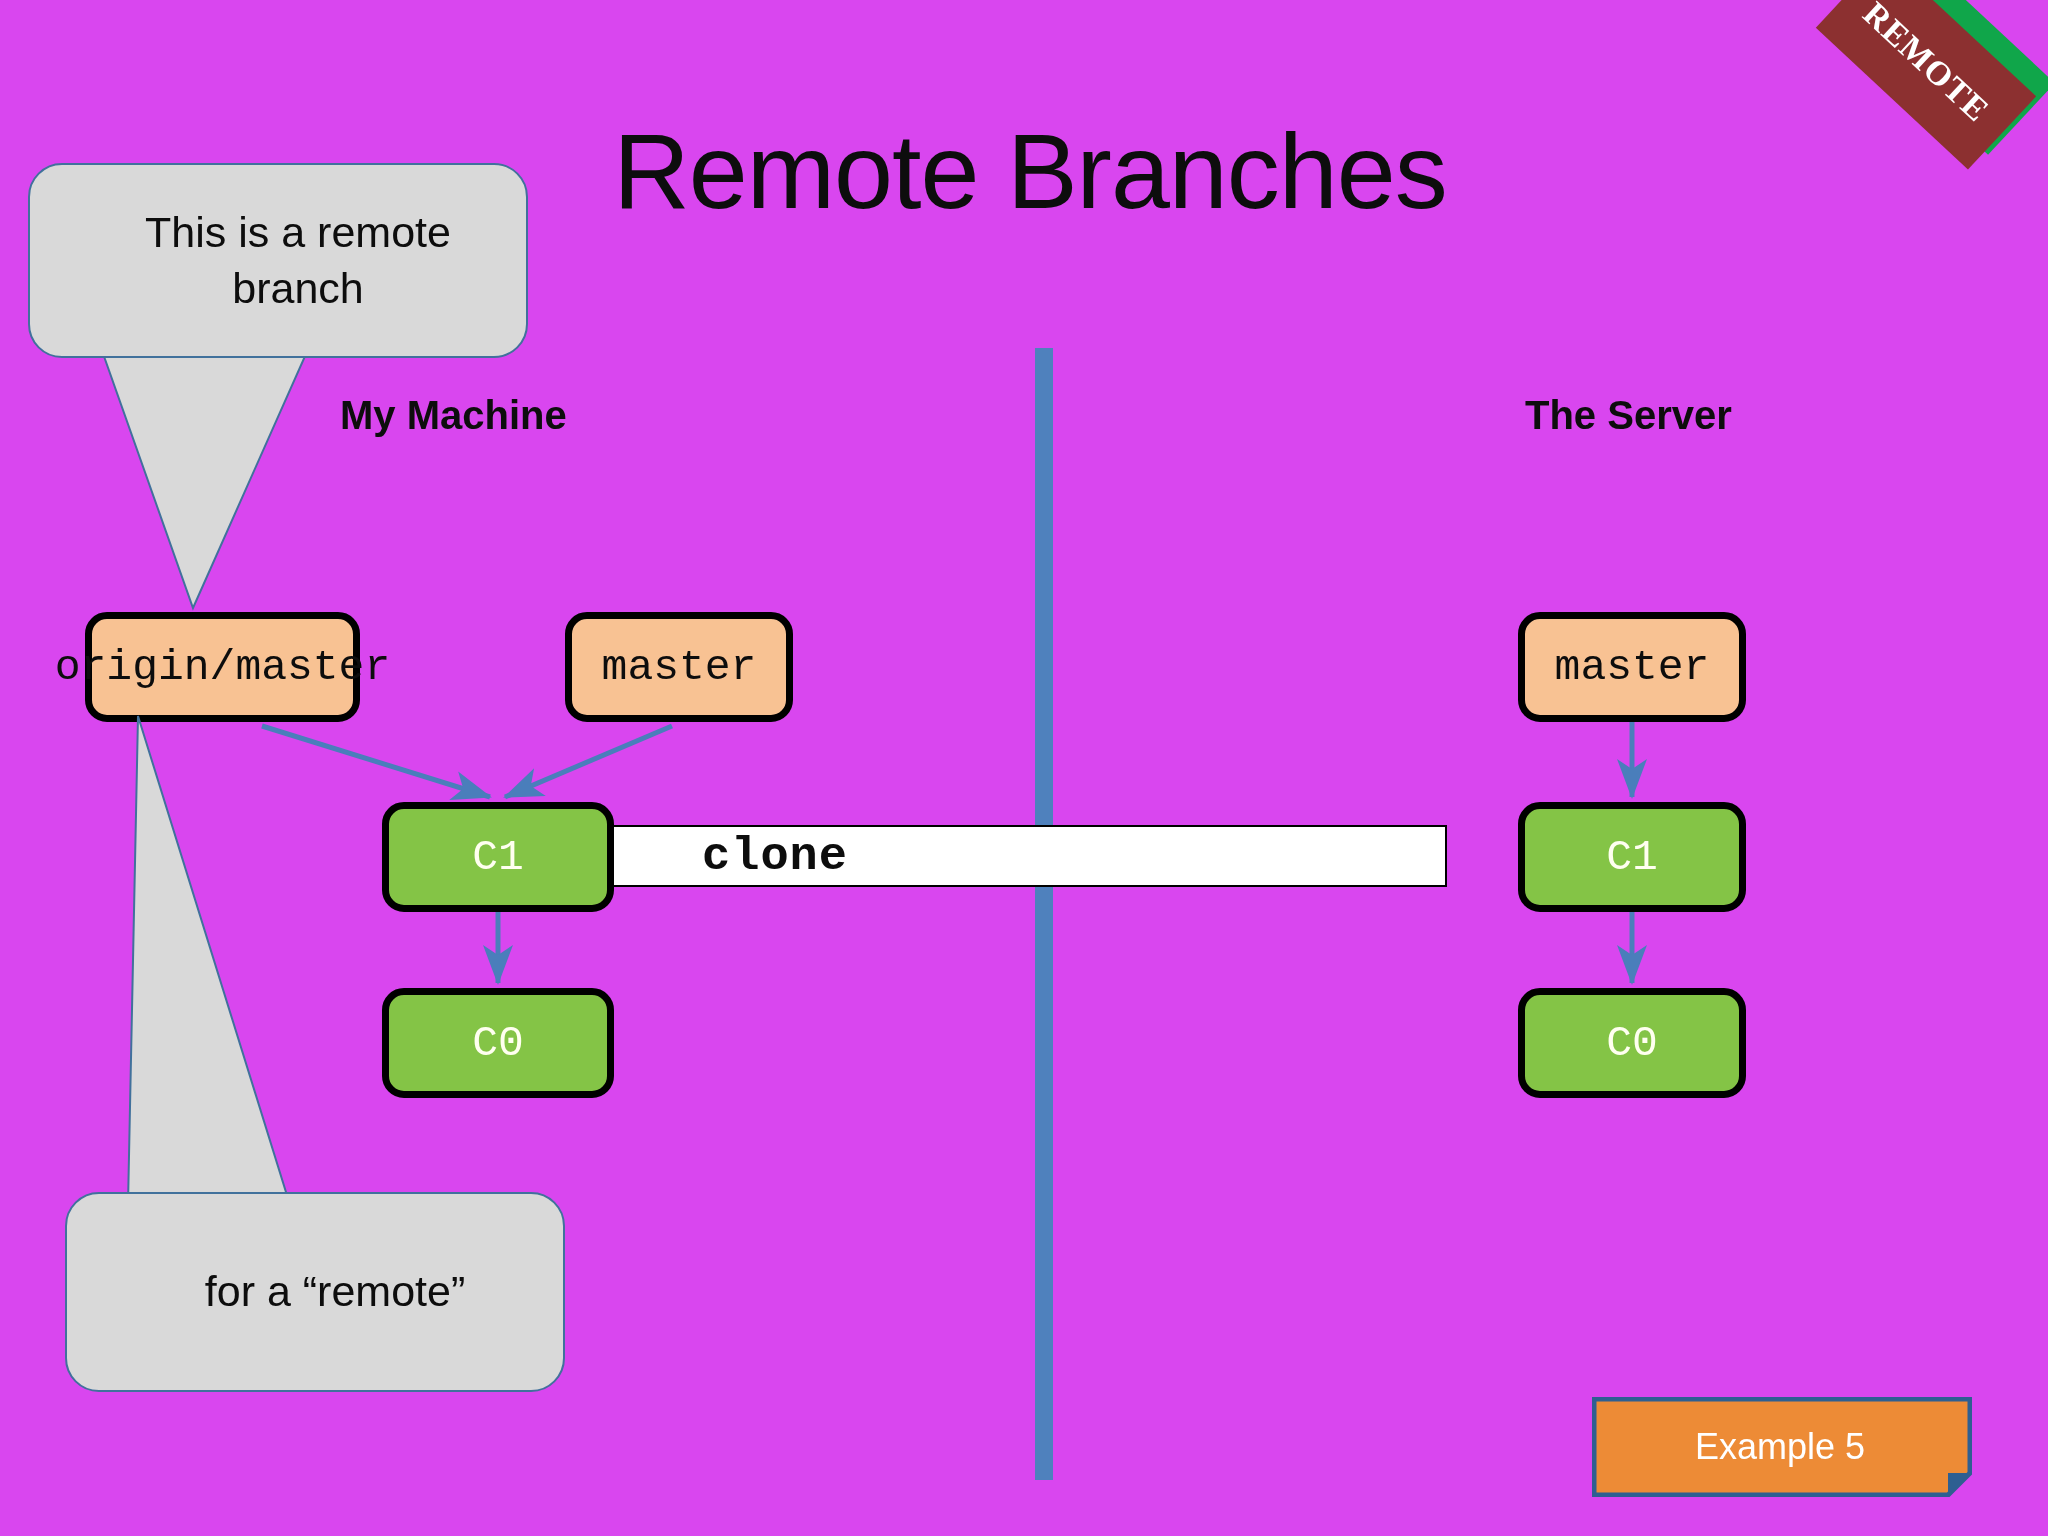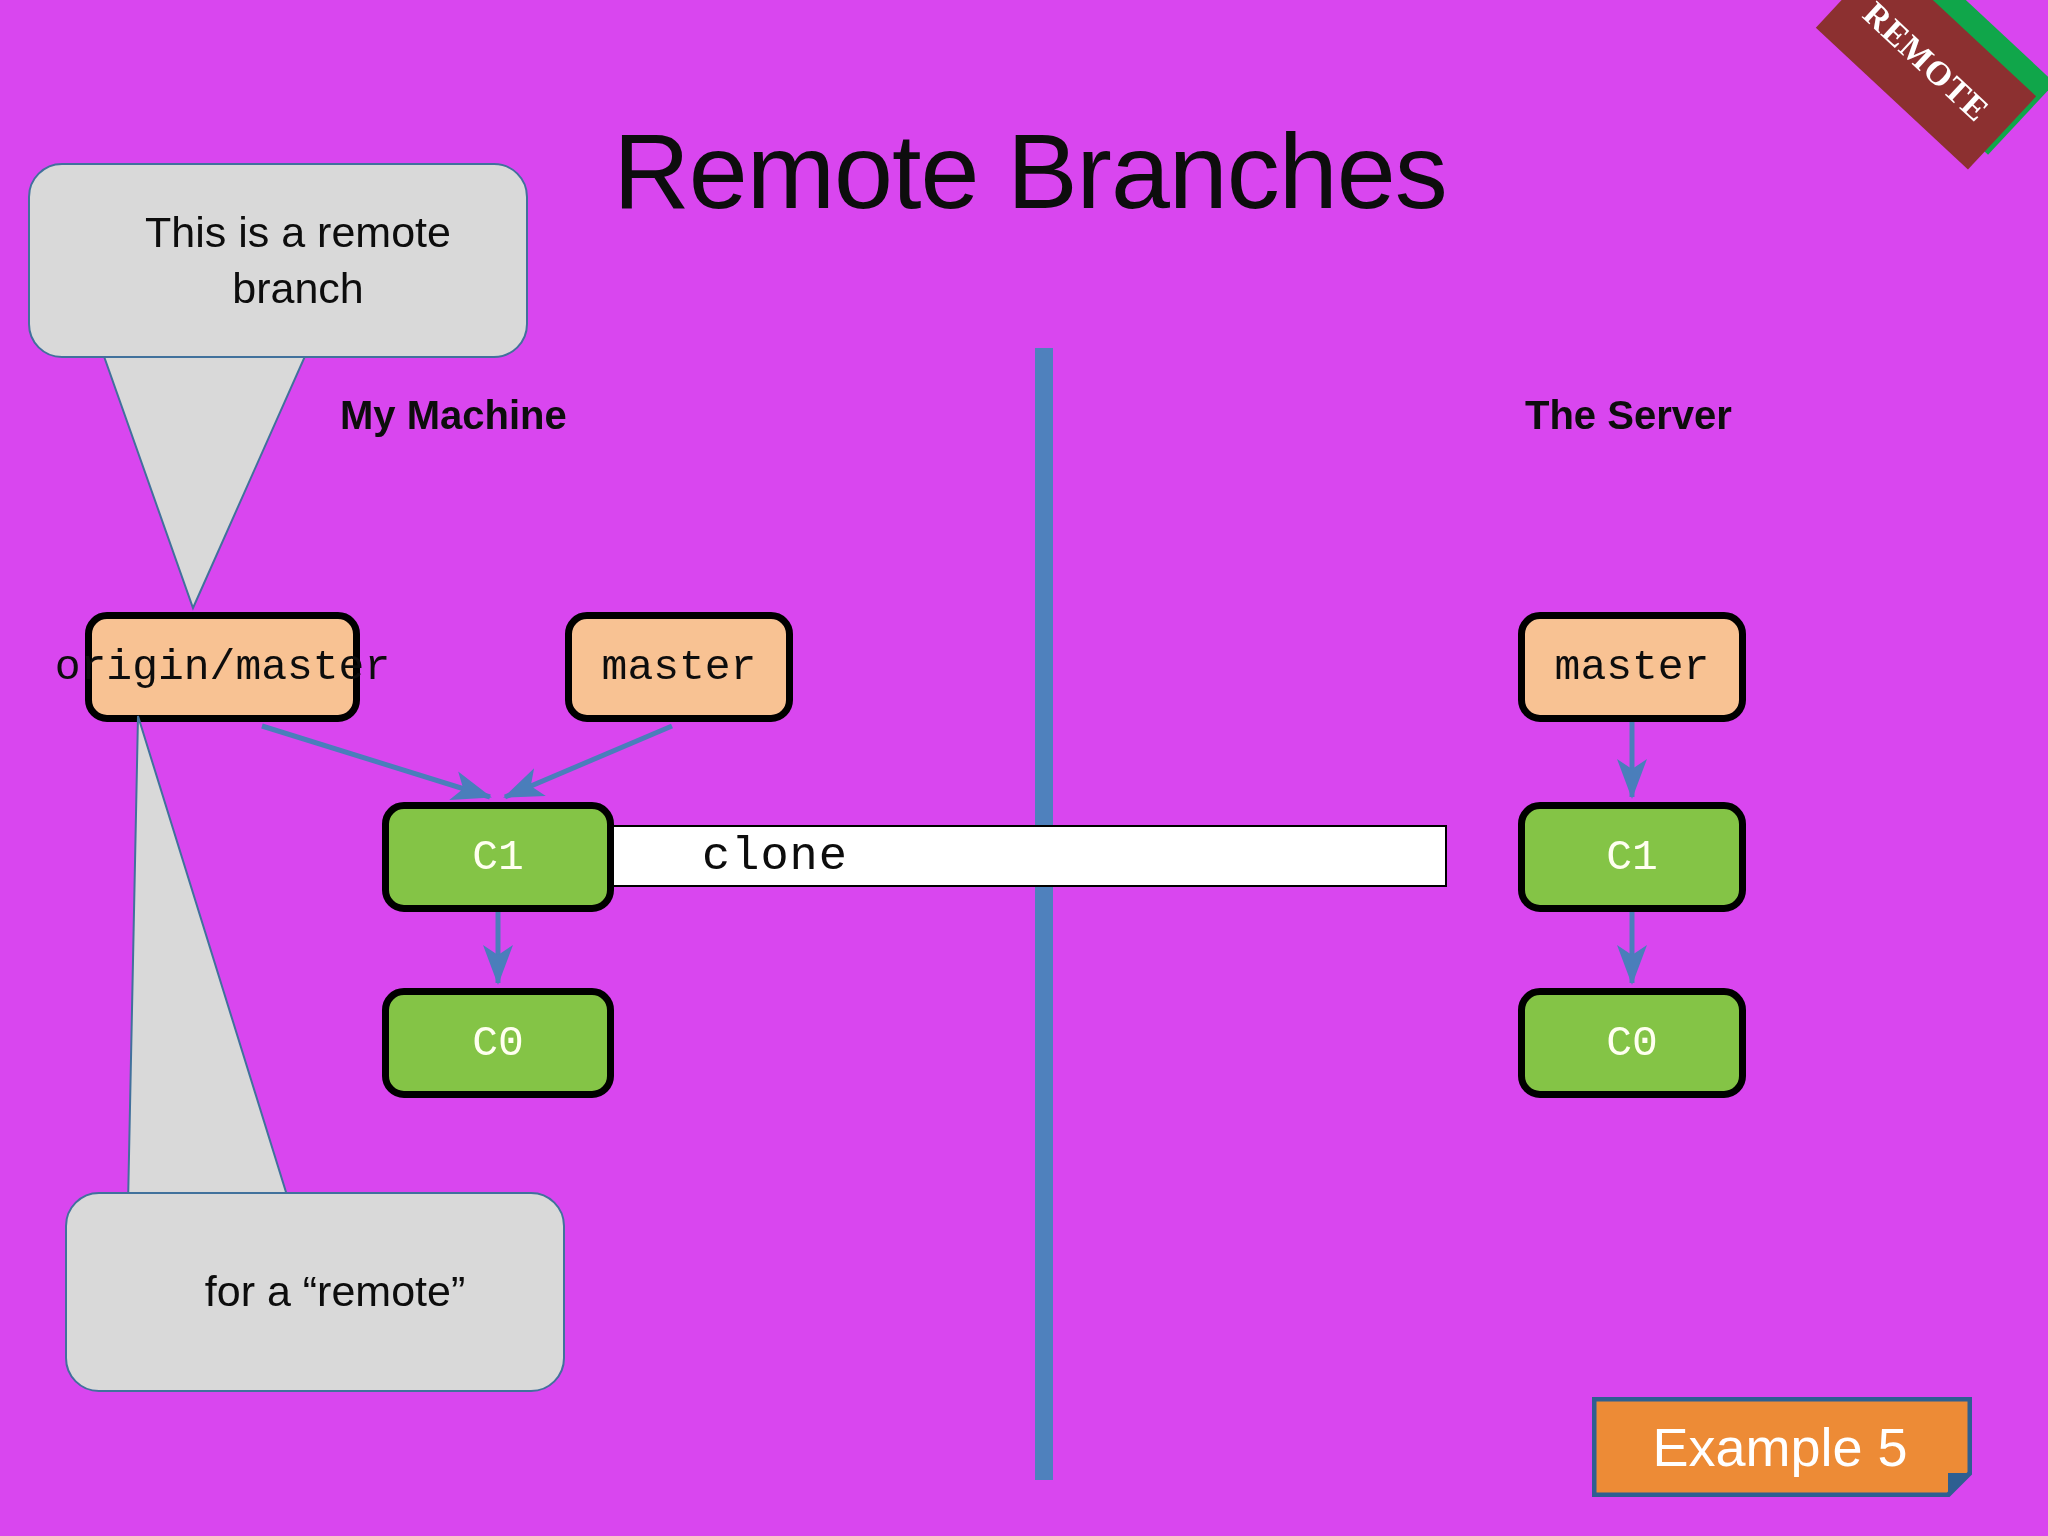--- a/index.html
+++ b/index.html
@@ -147,20 +147,21 @@
     display: flex;
     align-items: center;
     z-index: 3;
   }
   #clone-label {
     font-family: "Liberation Mono", monospace;
     font-size: 47px;
     color: #0d0d0d;
     padding-left: 88px;
     letter-spacing: 1px;
+    font-weight: bold;
   }
 
   
   .callout-body {
     position: absolute;
     box-sizing: border-box;
     background: #D9D9D9;
     border: 2px solid #41719C;
     border-radius: 34px;
     display: flex;
@@ -196,21 +197,21 @@
     position: absolute;
     inset: 0;
   }
   #example-badge .badge-text {
     position: absolute;
     inset: 0;
     display: flex;
     align-items: center;
     justify-content: center;
     color: #ffffff;
-    font-size: 54px;
+    font-size: 36px;
     padding-right: 4px;
   }
 
   
   #arrow-layer {
     position: absolute;
     left: 0; top: 0;
     width: 2048px;
     height: 1536px;
     pointer-events: none;

